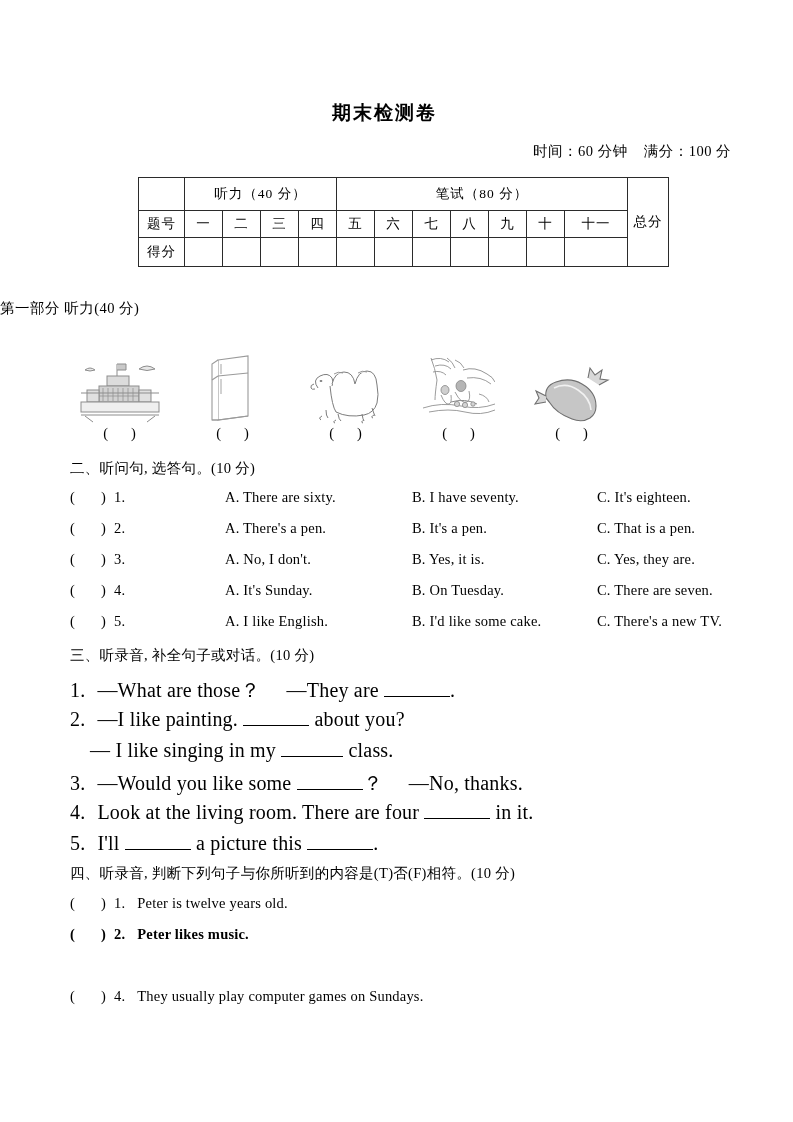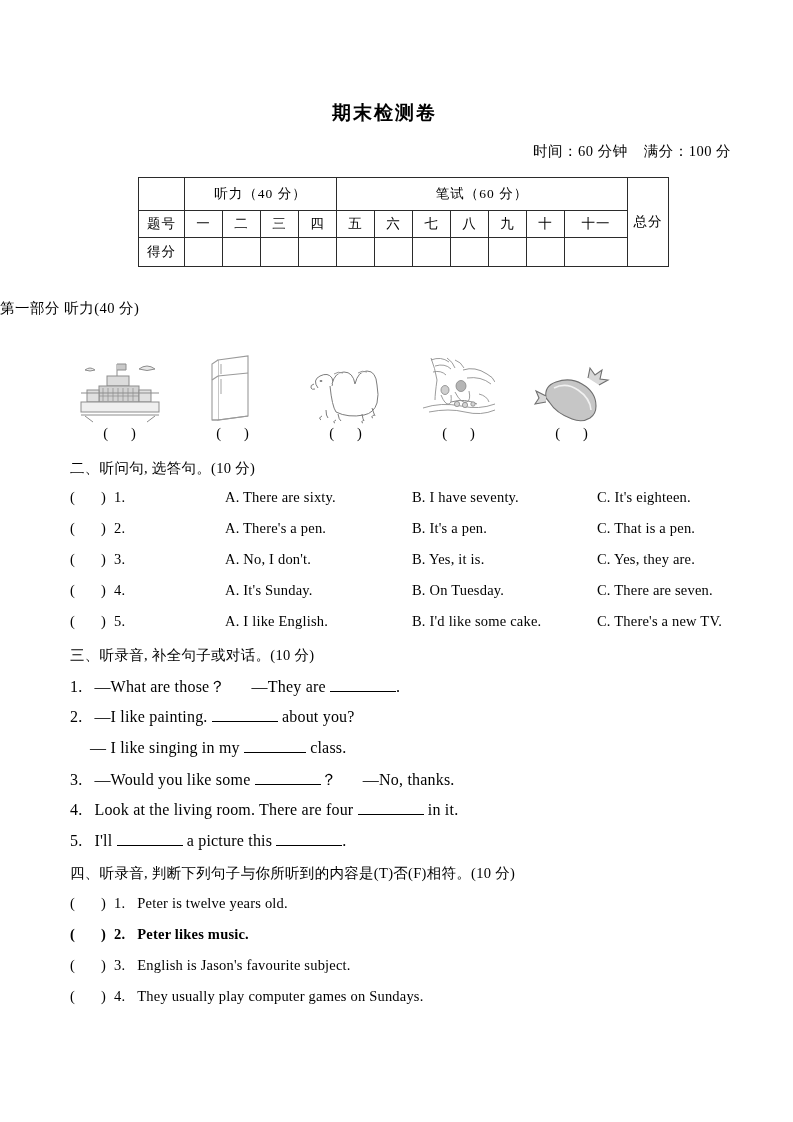--- a/index.html
+++ b/index.html
@@ -92,21 +92,21 @@
   .q-row .brk .sp{display:inline-block;width:26px;}
   .q-row .num{display:inline-block;}
   .opt{position:absolute;font-size:14.5px;white-space:nowrap;letter-spacing:.2px;margin-left:37px;}
   .optA{left:118px;}
   .optB{left:305px;}
   .optC{left:490px;}
 
   
   .f-row{
     position:absolute;left:70px;
-    font-size:16px;white-space:nowrap;letter-spacing:.2px;
+    font-size:20px;white-space:nowrap;letter-spacing:.2px;
   }
   .f-row.indent{left:90px;}
   .blank{
     display:inline-block;
     border-bottom:1.1px solid #000;
     vertical-align:baseline;
   }
   .blank.w1{width:66px;}
   .blank.w2{width:62px;}
   .sp6{display:inline-block;width:26px;}
@@ -131,21 +131,21 @@
 
   <div class="meta-line">
     <span>时间：</span><span>60 分钟</span><span class="gap"></span><span>满分：</span><span>100 分</span>
   </div>
 
   <table class="score-table">
     <tbody>
         <tr class="r1">
       <td class="col-label"></td>
       <td class="col-num" colspan="4">听力（40 分）</td>
-      <td colspan="7">笔试（60 分）</td>
+      <td colspan="7">笔试（80 分）</td>
       <td class="col-total" rowspan="3">总分</td>
     </tr>
     <tr class="r2">
       <td class="col-label">题号</td>
       <td class="col-num">一</td>
       <td class="col-num">二</td>
       <td class="col-num">三</td>
       <td class="col-num">四</td>
       <td class="col-num">五</td>
       <td class="col-num">六</td>
@@ -347,20 +347,17 @@
   </div>
 
   <div class="sec-heading" style="top:864px;">四、听录音, 判断下列句子与你所听到的内容是(T)否(F)相符。(10 分)</div>
 
   <div class="tf-row" style="top:895px;">
     <span class="brk"><span>(</span><span class="sp"></span><span>)</span></span><span>1.</span><span class="sp3"></span><span>Peter is twelve years old.</span>
   </div>
   <div class="tf-row" style="top:926px;font-weight:bold;">
     <span class="brk"><span>(</span><span class="sp"></span><span>)</span></span><span>2.</span><span class="sp3"></span><span>Peter likes music.</span>
   </div>
-  <div class="tf-row" style="top:957px;">
-    <span class="brk"><span>(</span><span class="sp"></span><span>)</span></span><span>3.</span><span class="sp3"></span><span>English is Jason's favourite subject.</span>
-  </div>
   <div class="tf-row" style="top:988px;">
     <span class="brk"><span>(</span><span class="sp"></span><span>)</span></span><span>4.</span><span class="sp3"></span><span>They usually play computer games on Sundays.</span>
   </div>
 
 </div>
 
 </body></html>

